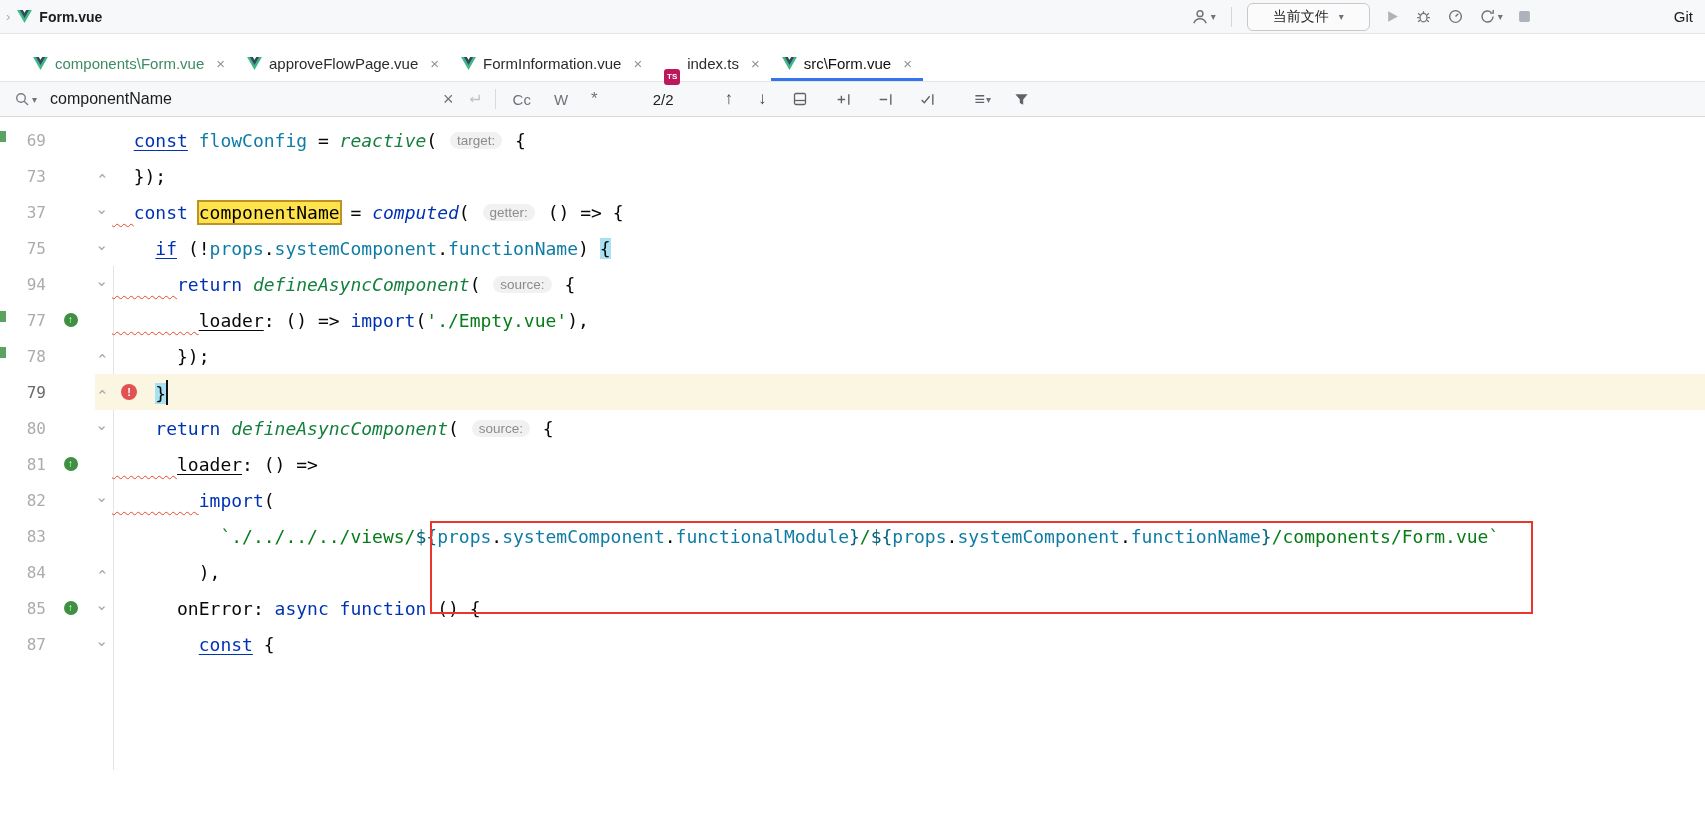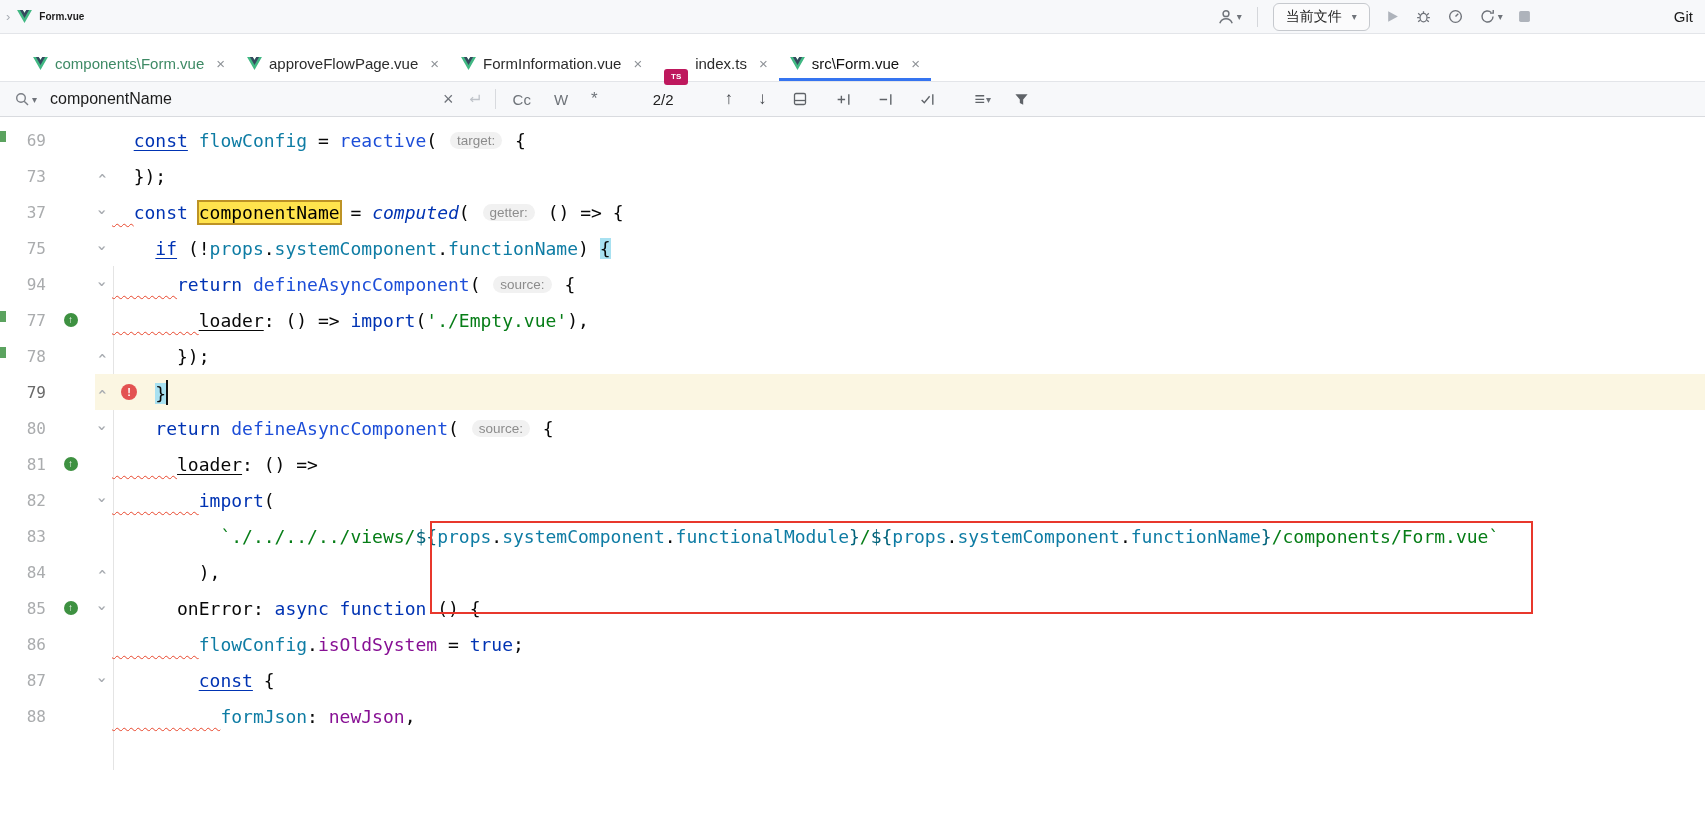--- a/index.html
+++ b/index.html
@@ -10,44 +10,44 @@
     -webkit-font-smoothing:antialiased;
   }
 
   
   .titlebar {
     height:34px; background:#F7F8FA; border-bottom:1px solid #E3E5E9;
     display:flex; align-items:center; padding:0 12px 0 6px;
   }
   .tb-left { display:flex; align-items:center; gap:7px; }
   .win-chevron { color:#A6ABB2; font-size:13px; }
-  .win-title { font-weight:bold; font-size:10px; color:#1c1c1c; }
+  .win-title { font-weight:bold; font-size:14px; color:#1c1c1c; }
   .tb-right { margin-left:auto; display:flex; align-items:center; gap:15px; }
   .tb-icon { display:flex; align-items:center; gap:2px; color:#6F737A; }
   .mini-arrow { font-size:10px; color:#6F737A; }
   .vsep { width:1px; height:20px; background:#D5D7DB; }
   .runcfg {
     display:flex; align-items:center; gap:10px; border:1px solid #C6C9CE;
-    border-radius:6px; padding:4px 12px; font-size:14px; background:#FBFBFC;
+    border-radius:6px; padding:4px 25px; font-size:14px; background:#FBFBFC;
   }
   .git-label { font-size:15px; color:#1c1c1c; margin-left:128px; }
 
   
   .tabzone {
     height:47px; background:#FFFFFF; display:flex; align-items:flex-end;
     padding-left:22px;
   }
   .tab {
     height:33px; display:flex; align-items:center; gap:7px; padding:0 11px;
     font-size:15px; color:#2c2c2c; border-bottom:3px solid transparent; white-space:pre;
   }
   .tab.active { background:#fff; border-bottom-color:#3574F0; }
   .tab .close { color:#8E9297; font-size:15px; margin-left:5px; }
   .tsbadge {
-    width:24px; height:16px; background:#be185d; color:#fff; border-radius:3px;
+    width:16px; height:16px; background:#be185d; color:#fff; border-radius:3px;
     font-size:8px; font-weight:bold; display:flex; align-items:center; justify-content:center;margin-top:27px;
   }
 
   
   .searchbar {
     height:36px; background:#F7F8FA; border-top:1px solid #E3E5E9;
     border-bottom:1px solid #D9DBDF; display:flex; align-items:center;
     padding:0 14px; gap:13px;
   }
   .query { font-size:16px; color:#1c1c1c; width:380px; }
@@ -74,21 +74,21 @@
           transform:translateY(-50%) rotate(90deg); }
   .fold.up { transform:translateY(-50%) rotate(-90deg); }
   .erricon { position:absolute; left:26px; top:50%; transform:translateY(-50%);
     width:16px; height:16px; border-radius:50%; background:#E35252; color:#fff;
     font-weight:bold; font-size:11px; text-align:center; line-height:16px;
     font-family:"Liberation Sans",sans-serif; }
   .row pre { margin:0; white-space:pre; font-size:18px; font-family:inherit; color:#080808; }
 
   .kw  { color:#0033B3; }
   .kwi { color:#0033B3; font-style:italic; }
-  .itl { color:#1d4ed8; }
+  .itl { color:#15803d; font-style:italic; }
   .id  { color:#0E7CA4;text-align:right; }
   .tpl { color:#00627A; }
   .fld { color:#871094; }
   .str { color:#067D17; }
   .tag { color:#A435B0; }
   .pl  { color:#080808; }
   .u   { text-decoration:underline; text-underline-offset:3px; text-decoration-thickness:1px; }
   .kw.u { text-decoration-color:#0033B3; }
   .sq  { text-decoration:underline wavy #E8462C; text-decoration-thickness:1px; text-underline-offset:4px; }
   .match { background:#FFE34D; outline:2px solid #BD9325; color:#000; }
@@ -380,44 +380,26 @@
             <span class="gi">↑</span>
           </span>
         </div>
         <div class="lbody">
           <span class="fold">›</span>
           <pre><span class="pl">      </span><span class="pl">onError</span><span class="pl">: </span><span class="kw">async</span><span class="pl"> </span><span class="kw">function</span><span class="pl"> () {</span></pre>
         </div>
       </div>
       <div class="row">
         <div class="gutter">
-          <span class="lnum">86</span>
-          <span class="gicon"></span>
-        </div>
-        <div class="lbody">
-          <pre><span class="sq">        </span><span class="id">flowConfig</span><span class="pl">.</span><span class="fld">isOldSystem</span><span class="pl"> = </span><span class="kw">true</span><span class="pl">;</span></pre>
-        </div>
-      </div>
-      <div class="row">
-        <div class="gutter">
           <span class="lnum">87</span>
           <span class="gicon"></span>
         </div>
         <div class="lbody">
           <span class="fold">›</span>
           <pre><span class="pl">        </span><span class="kw u">const</span><span class="pl"> {</span></pre>
-        </div>
-      </div>
-      <div class="row">
-        <div class="gutter">
-          <span class="lnum">88</span>
-          <span class="gicon"></span>
-        </div>
-        <div class="lbody">
-          <pre><span class="sq">          </span><span class="id">formJson</span><span class="pl">: </span><span class="fld">newJson</span><span class="pl">,</span></pre>
         </div>
       </div>
     </div>
   <div class="vmark" style="top:14px;"></div>
   <div class="vmark" style="top:194px;"></div>
   <div class="vmark" style="top:230px;"></div>
   <div class="redbox"></div>
 </div>
 
 </body></html>

